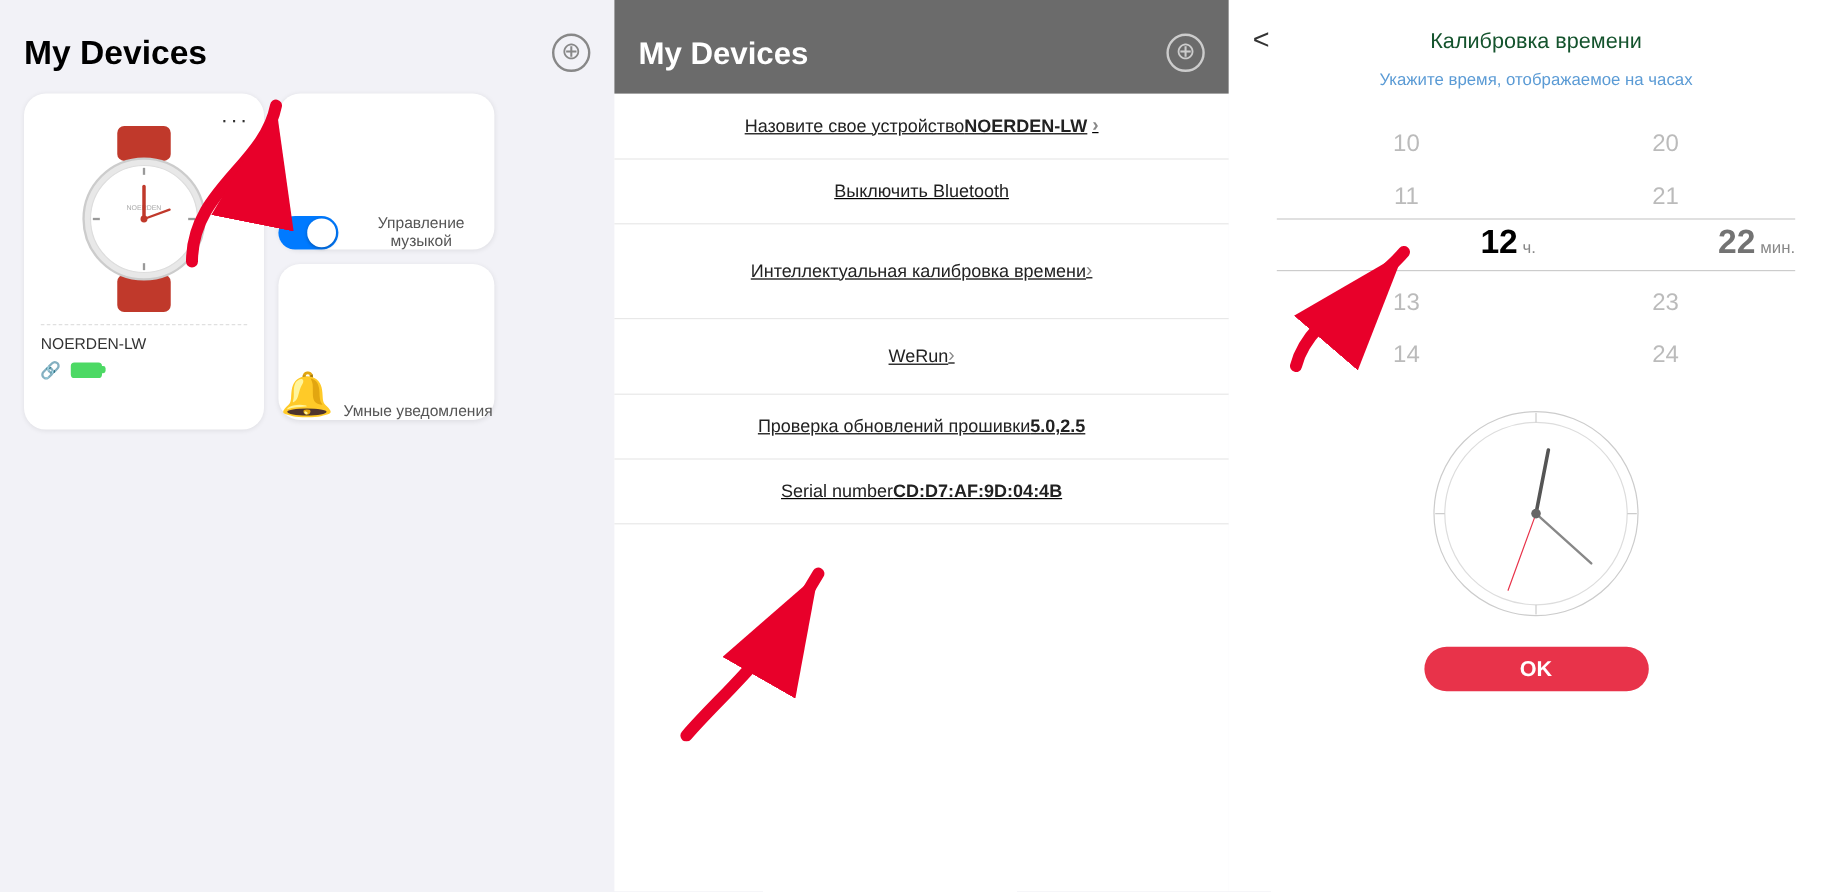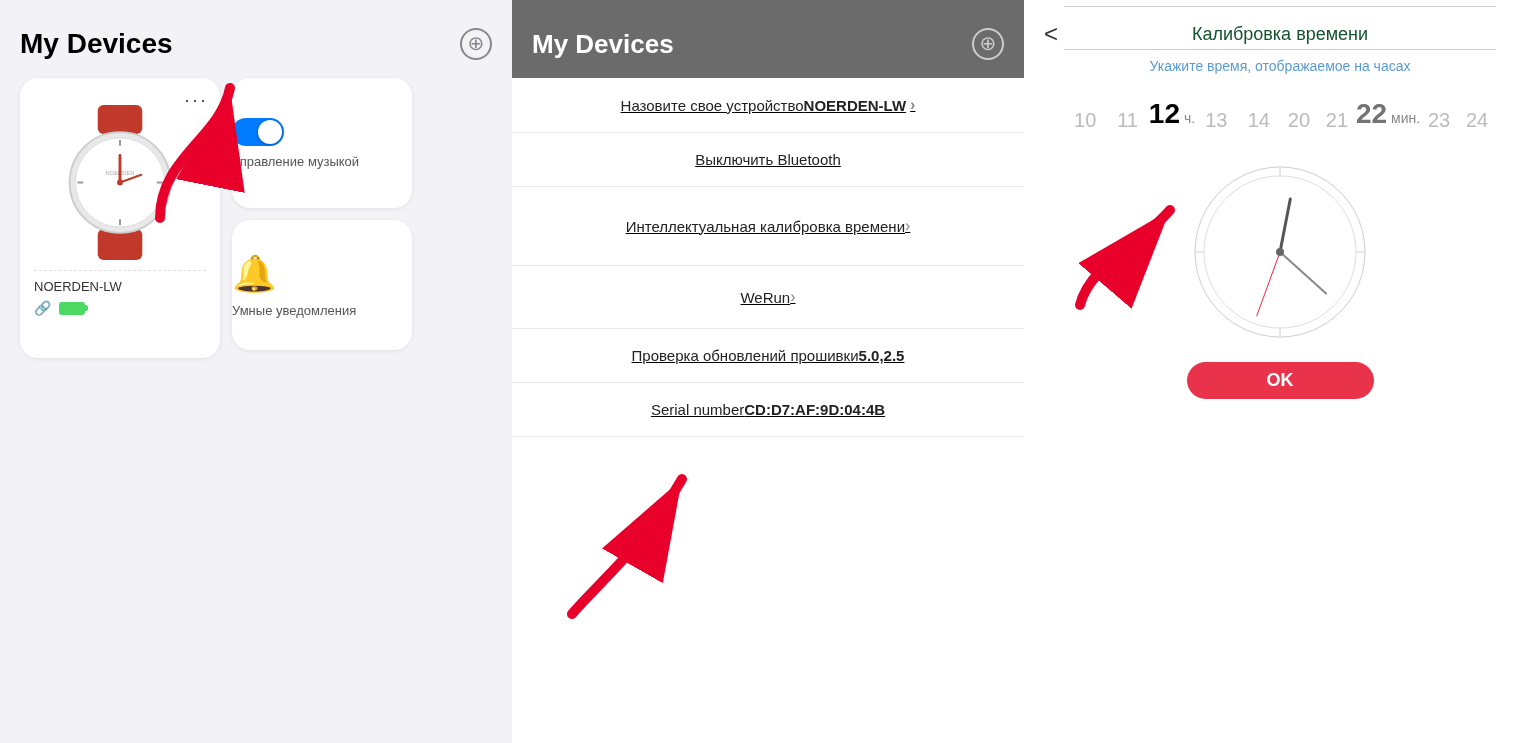--- a/index.html
+++ b/index.html
@@ -129,22 +129,22 @@
       display: flex;
       flex-direction: column;
       gap: 12px;
     }
     .feature-card {
       background: #fff;
       border-radius: 18px;
       width: 180px;
       height: 130px;
       display: flex;
-      flex-direction: column;
-      align-items: flex-start;
+      flex-direction: row;
+      align-items: flex-end;
       justify-content: center;
       gap: 8px;
       box-shadow: 0 1px 4px rgba(0,0,0,0.08);
     }
     .feature-card-label {
       font-size: 13px;
       color: #555;
       text-align: center;
     }
     
@@ -283,21 +283,21 @@
       position: relative;
     }
     .time-picker-columns {
       display: flex;
       justify-content: center;
       gap: 0;
     }
     .time-col {
       flex: 1;
       display: flex;
-      flex-direction: row;
+      flex-direction: column;
       align-items: center;
     }
     .time-cell {
       height: 44px;
       display: flex;
       align-items: center;
       justify-content: center;
       font-size: 20px;
       color: #bbb;
       width: 100%;

